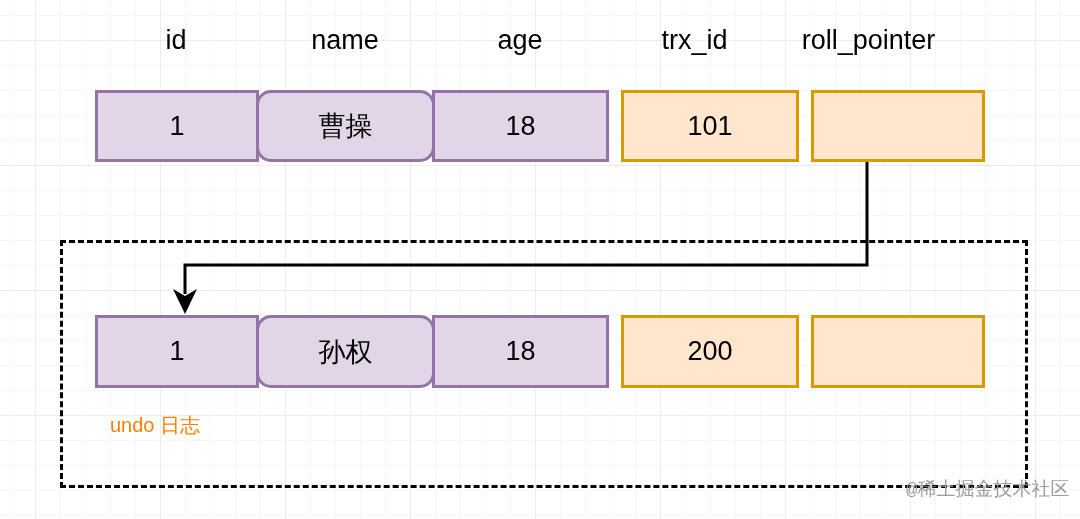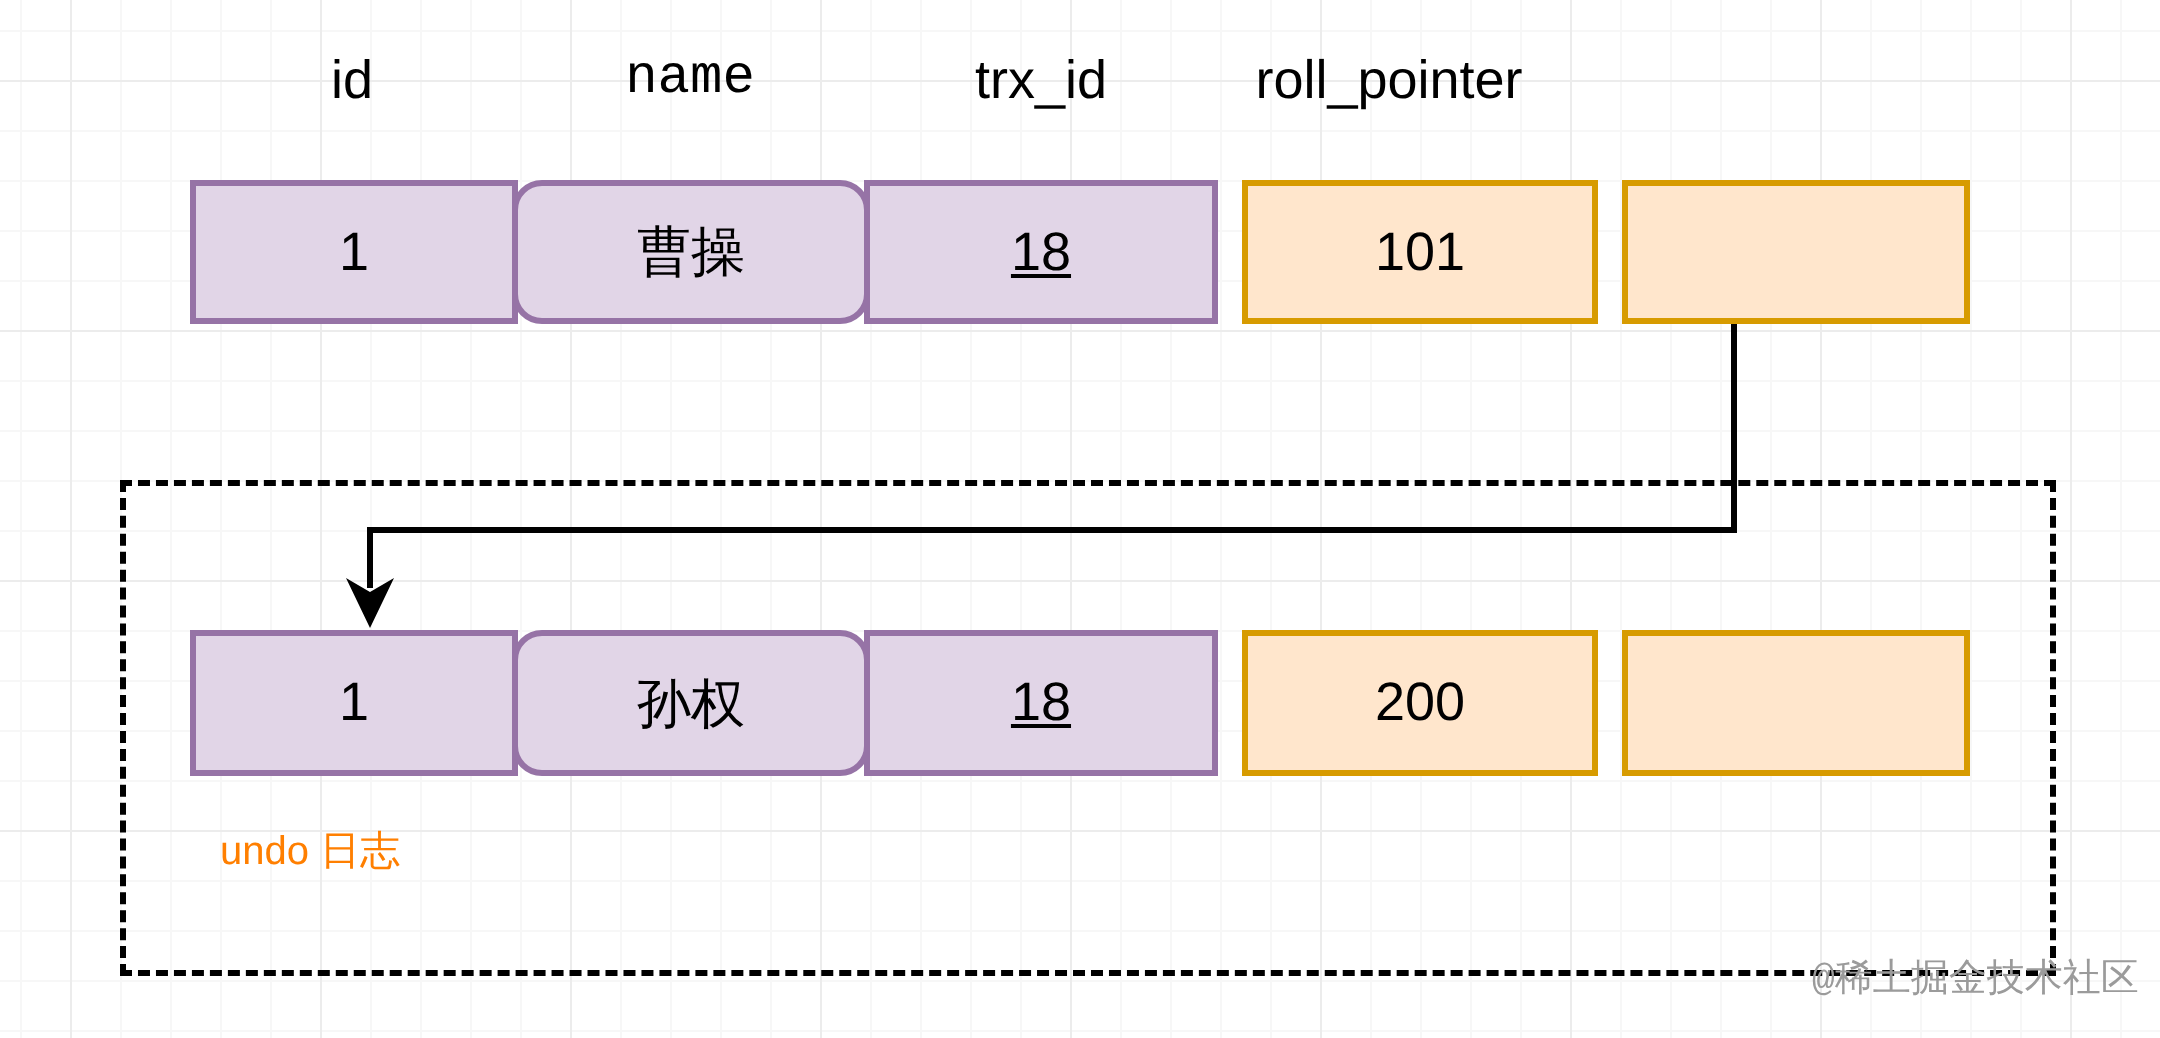--- a/index.html
+++ b/index.html
@@ -32,21 +32,21 @@
   }
   .header-cell {
     display: flex;
     align-items: center;
     justify-content: center;
     font-size: 27px;
     color: #000000;
     white-space: nowrap;
   }
   .header-row .w1 { width: 162px; }
-  .header-row .w2 { width: 176px; font-family: Liberation Mono, monospace; }
+  .header-row .w2 { width: 176px; }
   .header-row .w3 { width: 174px; }
   .header-row .w4 { width: 175px; }
   .header-row .w5 { width: 173px; }
 
   
   .record-row {
     position: absolute;
     left: 95px;
     display: flex;
     height: 73px;
@@ -58,21 +58,21 @@
     display: flex;
     align-items: center;
     justify-content: center;
     font-size: 27px;
     color: #000000;
     border: 3px solid;
   }
   .cell + .cell { margin-left: -3px; }
   .cell.c1 { width: 164px; }
   .cell.c2 { width: 179px; border-radius: 15px; }
-  .cell.c3 { width: 177px; text-decoration: underline; }
+  .cell.c3 { width: 177px; }
   .cell.c4 { width: 178px; }
   .cell.c5 { width: 174px; }
   .cell.purple {
     background: #E1D5E7;
     border-color: #9673A6;
     z-index: 1;
   }
   .cell.orange {
     background: #FFE6CC;
     border-color: #D79B00;
@@ -122,20 +122,21 @@
   }
 </style>
 </head>
 <body>
 
 <div class="canvas">
 
   <div class="header-row">
     <div class="header-cell w1">id</div>
     <div class="header-cell w2">name</div>
+    <div class="header-cell w3">age</div>
     <div class="header-cell w4">trx_id</div>
     <div class="header-cell w5">roll_pointer</div>
   </div>
 
   <div class="record-row row1">
     <div class="cell c1 purple">1</div>
     <div class="cell c2 purple">曹操</div>
     <div class="cell c3 purple">18</div>
     <div class="cell c4 orange">101</div>
     <div class="cell c5 orange"></div>

